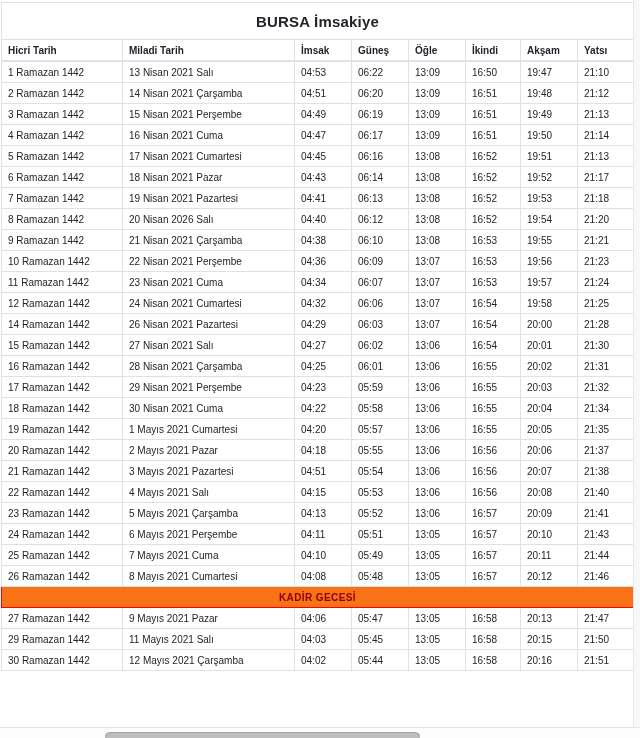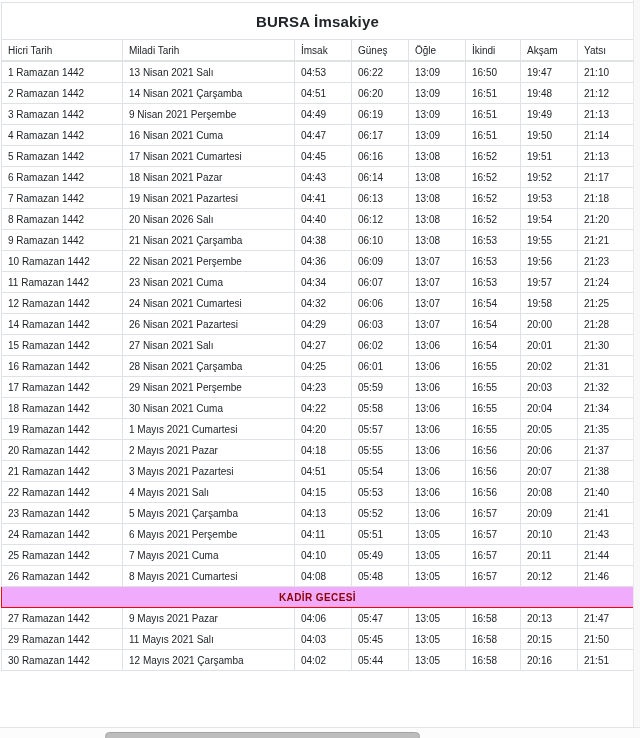--- a/index.html
+++ b/index.html
@@ -8,21 +8,21 @@
     background:#ffffff; font-family:"Liberation Sans", sans-serif;
     -webkit-font-smoothing:antialiased;
   }
   .table-wrap { position:absolute; left:1px; top:2px; }
   table { border-collapse:collapse; table-layout:fixed; width:632px; }
   th, td {
     border:1px solid #dee2e6; font-size:10px; color:#212529;
     padding:0 6px; height:20px; text-align:left; font-weight:normal;
     white-space:nowrap; overflow:hidden; vertical-align:middle;
   }
-  thead th { font-weight:normal; }
+  thead th { font-weight:bold; }
   tr.title-row th {
     height:36px; font-size:15px; font-weight:bold; text-align:center;
     letter-spacing:0.2px;
   }
   tr.header-row th { border-bottom-width:2px; }
   tr.banner-row td {
     font-weight:bold; text-align:center; font-size:10px; letter-spacing:0.4px;
   }
   .vscroll-track {
     position:absolute; top:0; right:0; width:6px; height:727px;
@@ -84,21 +84,21 @@
           <td>14 Nisan 2021 Çarşamba</td>
           <td>04:51</td>
           <td>06:20</td>
           <td>13:09</td>
           <td>16:51</td>
           <td>19:48</td>
           <td>21:12</td>
         </tr>
         <tr>
           <td>3 Ramazan 1442</td>
-          <td>9 Nisan 2021 Perşembe</td>
+          <td>15 Nisan 2021 Perşembe</td>
           <td>04:49</td>
           <td>06:19</td>
           <td>13:09</td>
           <td>16:51</td>
           <td>19:49</td>
           <td>21:13</td>
         </tr>
         <tr>
           <td>4 Ramazan 1442</td>
           <td>16 Nisan 2021 Cuma</td>
@@ -313,21 +313,21 @@
           <td>26 Ramazan 1442</td>
           <td>8 Mayıs 2021 Cumartesi</td>
           <td>04:08</td>
           <td>05:48</td>
           <td>13:05</td>
           <td>16:57</td>
           <td>20:12</td>
           <td>21:46</td>
         </tr>
         <tr class="banner-row">
-          <td colspan="8" style="background: #f0abfc; color: rgb(139, 0, 0); border-color: rgb(255, 0, 0);">KADİR GECESİ</td>
+          <td colspan="8" style="background: #f97316; color: rgb(139, 0, 0); border-color: rgb(255, 0, 0);">KADİR GECESİ</td>
         </tr>
         <tr>
           <td>27 Ramazan 1442</td>
           <td>9 Mayıs 2021 Pazar</td>
           <td>04:06</td>
           <td>05:47</td>
           <td>13:05</td>
           <td>16:58</td>
           <td>20:13</td>
           <td>21:47</td>

